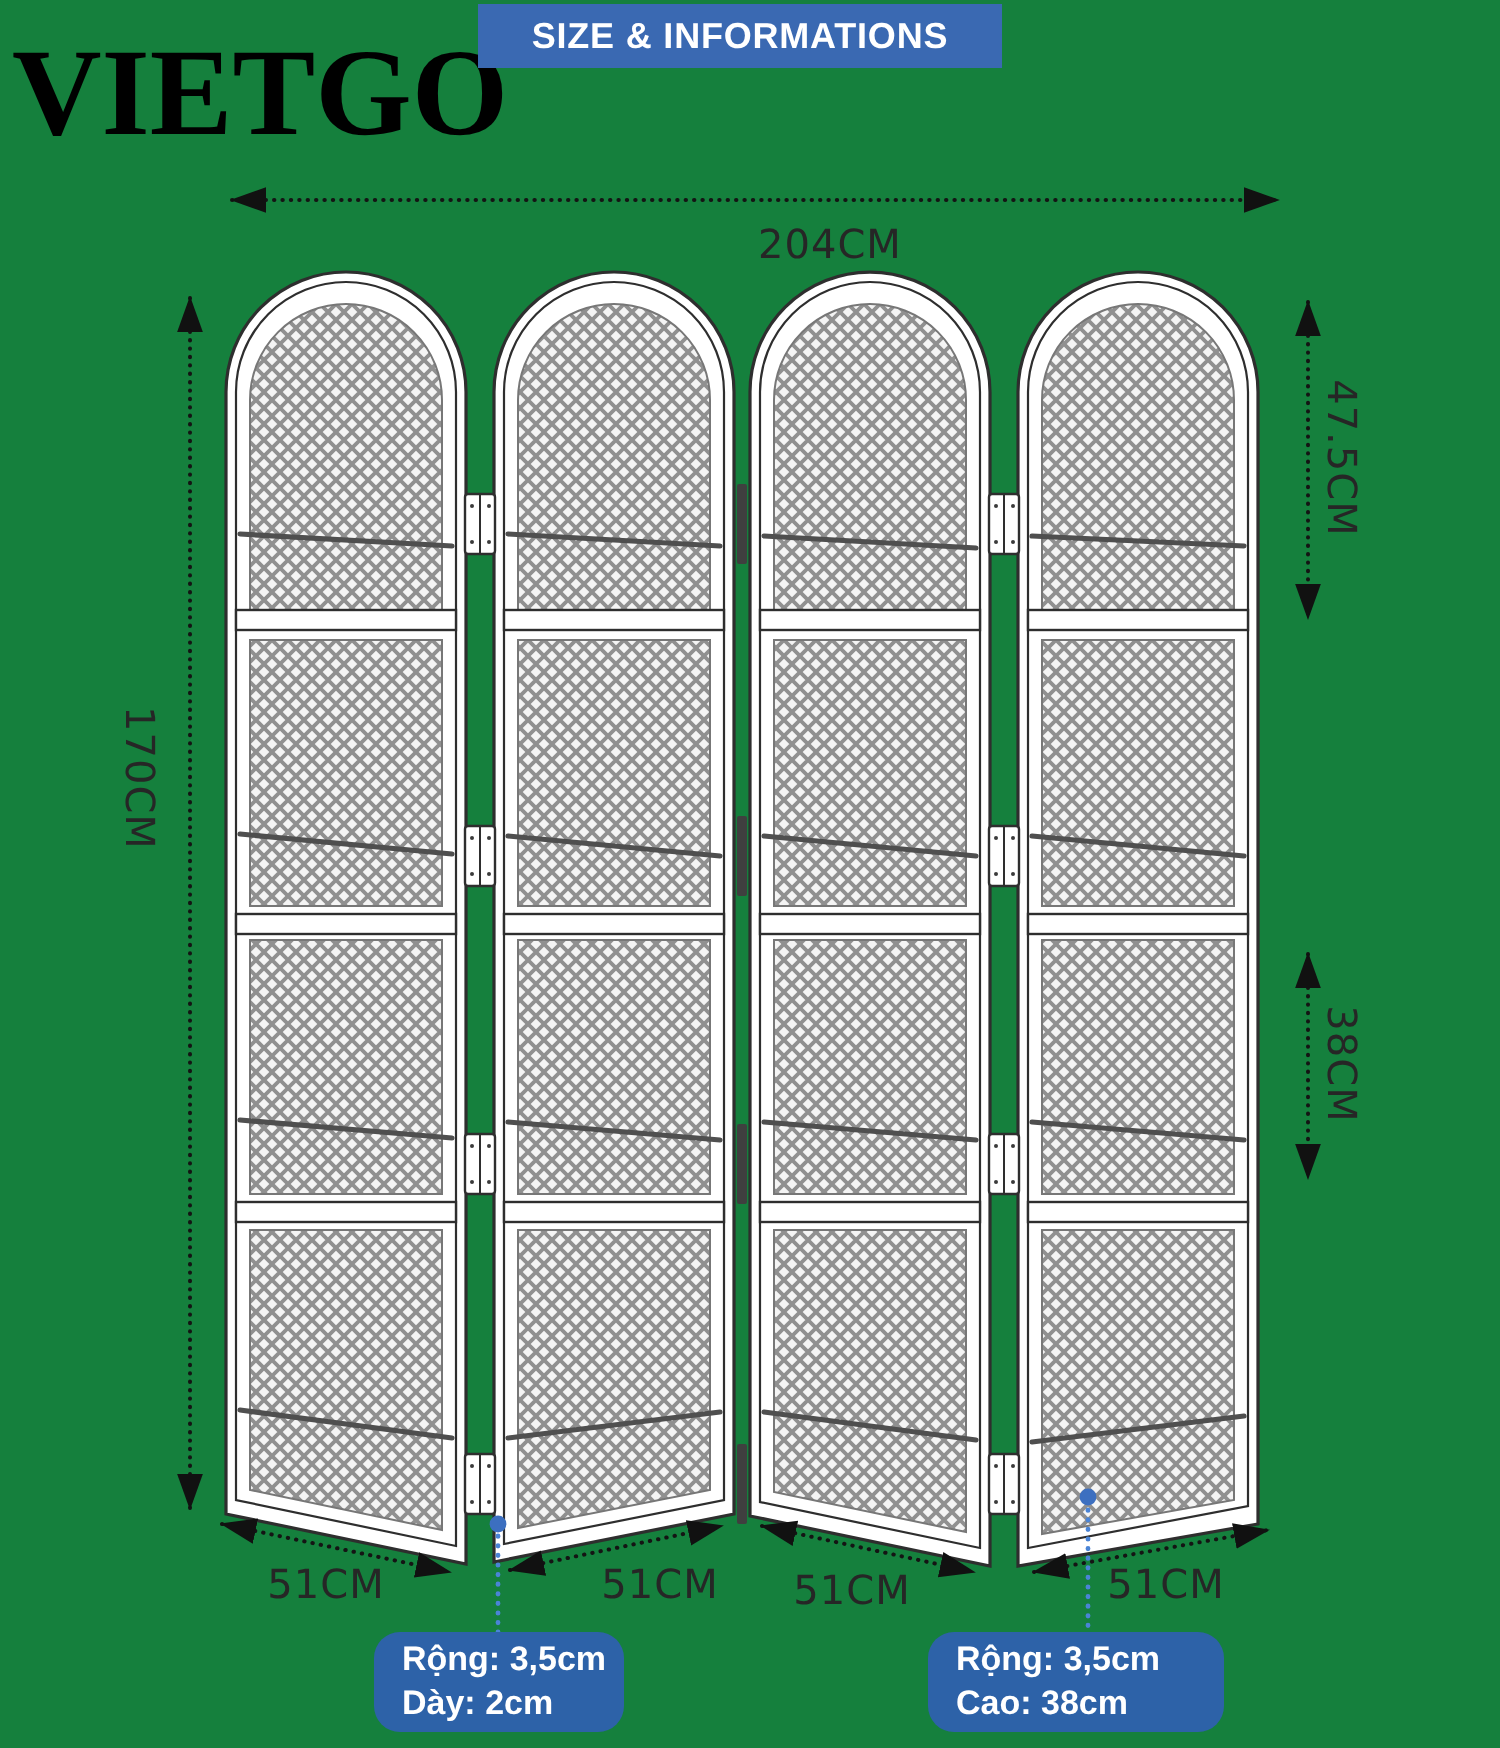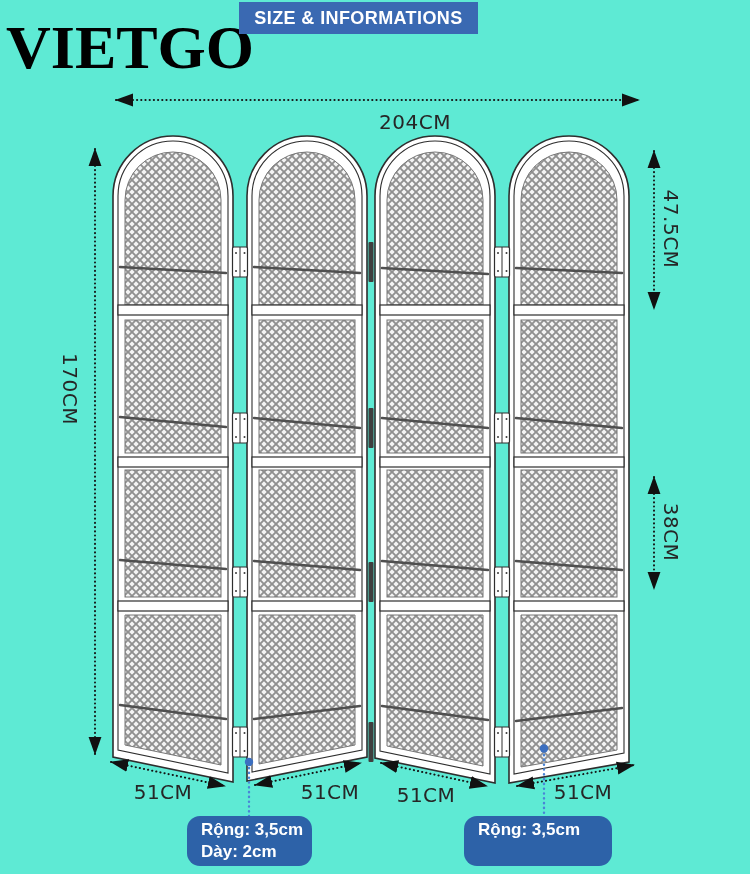--- a/index.html
+++ b/index.html
@@ -1,20 +1,20 @@
 <!DOCTYPE html>
 <html><head>
 <meta charset="utf-8">
 <style>
   html,body{margin:0;padding:0;background:#fff;}
-  .page{position:relative;width:750px;height:874px;background:#5eead4;overflow:hidden;
+  .page{position:relative;width:750px;height:874px;background:#15803d;overflow:hidden;
         font-family:"DejaVu Sans",sans-serif;}
   .logo{position:absolute;left:6px;top:16px;font-family:"Liberation Serif",serif;
         font-weight:bold;font-size:62px;line-height:1;color:#000;letter-spacing:0px;}
-  .banner{position:absolute;left:239px;top:2px;width:239px;height:32px;background:#3a69b2;
+  .banner{position:absolute;left:239px;top:2px;width:262px;height:32px;background:#3a69b2;
         display:flex;align-items:center;justify-content:center;
         font-family:"Liberation Sans",sans-serif;font-weight:bold;font-size:18px;
         letter-spacing:.4px;color:#fff;}
   .art{position:absolute;left:0;top:0;width:750px;height:874px;}
   .dim{position:absolute;width:120px;text-align:center;color:#262626;font-size:20px;
         letter-spacing:.5px;white-space:nowrap;}
   .rot{transform:rotate(90deg);}
   #d204{left:355px;top:63px;margin-top:47px;}
   #d170{left:10px;top:377px;}
   #d475{left:611px;top:217px;}
@@ -176,15 +176,16 @@
   <div class="dim" id="d51b">51CM</div>
   <div class="dim" id="d51c">51CM</div>
   <div class="dim" id="d51d">51CM</div>
 
   <div class="callout" id="co-left">
     <div>Rộng: 3,5cm</div>
     <div>Dày: 2cm</div>
   </div>
   <div class="callout" id="co-right">
     <div>Rộng: 3,5cm</div>
+    <div>Cao: 38cm</div>
   </div>
 
 </div>
 
 </body></html>

